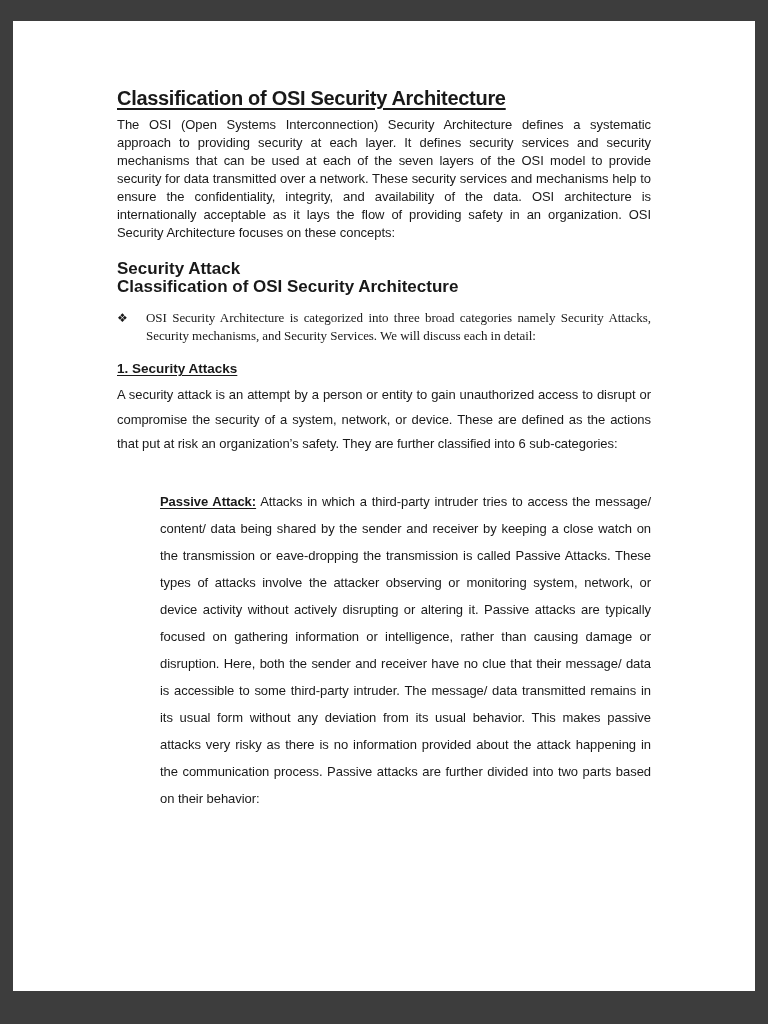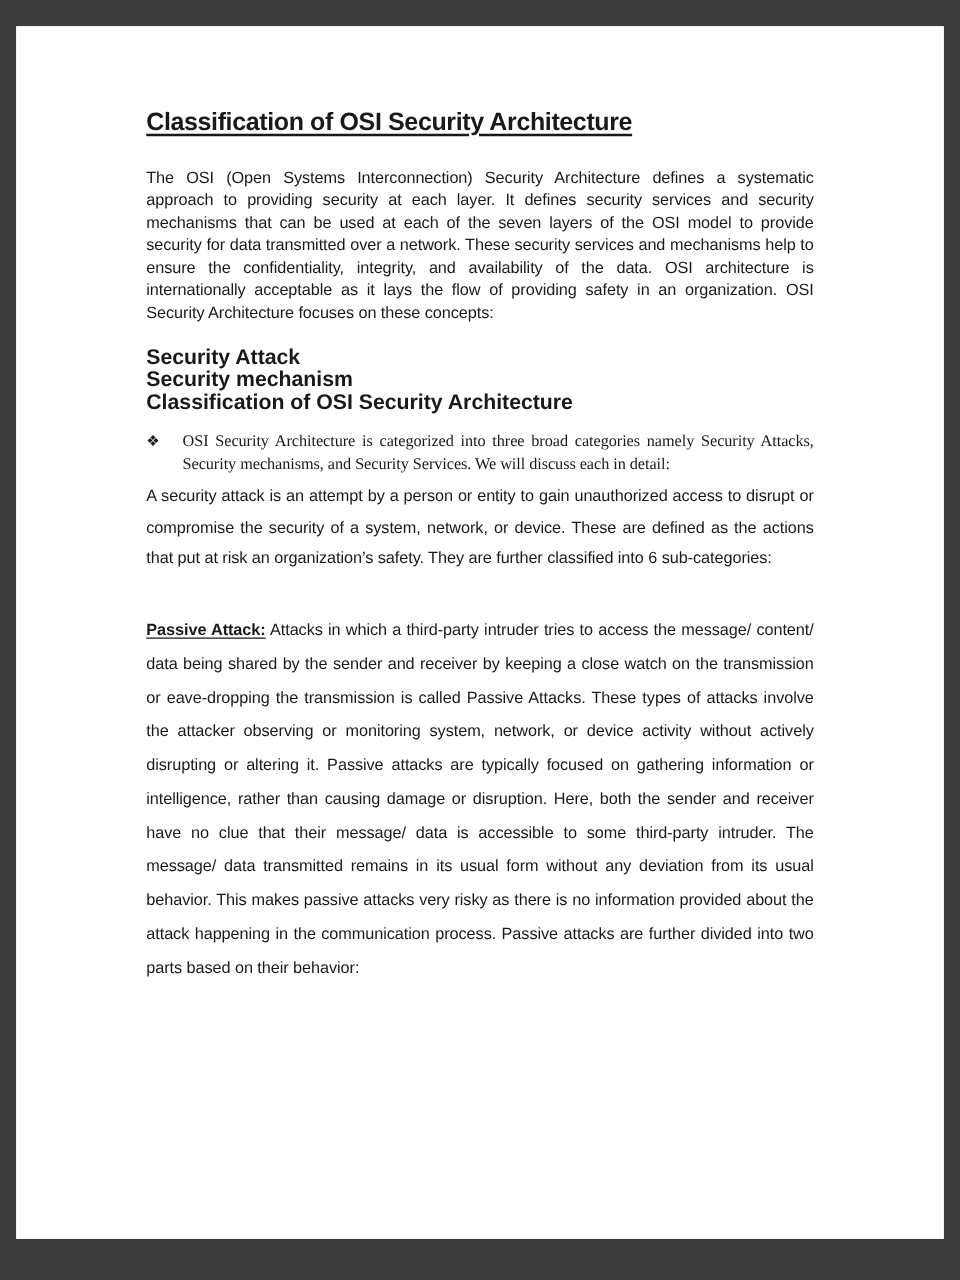--- a/index.html
+++ b/index.html
@@ -27,60 +27,60 @@
     background:var(--page-color);overflow:hidden;
   }
   .content{position:absolute;left:104px;right:104px;top:64px;}
   h1.doc-title{
     margin:0;font-size:20px;line-height:26px;font-weight:bold;
     letter-spacing:-0.3px;text-decoration:underline;
     text-decoration-thickness:2px;text-underline-offset:3px;
   }
   p{margin:0;}
   .body-text{font-size:13px;letter-spacing:-0.05px;}
-  .intro{margin-top:22px;line-height:18px;text-align:justify;}
+  .intro{margin-top:5px;line-height:18px;text-align:justify;}
   .concepts{margin-top:18px;font-weight:bold;font-size:17px;line-height:18px;}
   .bullet-row{margin-top:13px;display:flex;align-items:flex-start;}
   .bullet-marker{width:29px;flex:0 0 29px;font-size:12px;line-height:18px;}
   .bullet-text{flex:1;line-height:18px;text-align:justify;font-family:Liberation Serif, serif;}
   h2.sec-heading{
     margin:15px 0 0;font-size:13.5px;line-height:18px;font-weight:bold;
     text-decoration:underline;text-underline-offset:2px;
   }
   .sec1-body{margin-top:5px;line-height:24.5px;text-align:justify;}
-  .passive-para{margin-top:31px;line-height:27px;text-align:justify;}
+  .passive-para{margin-top:31px;line-height:27px;text-align:justify;margin-left:43px;}
   .inline-label{font-weight:bold;text-decoration:underline;text-underline-offset:2px;}
 </style>
 </head>
 <body>
 
 <div class="viewport">
   <div class="bar top"></div>
   <div class="rail left"></div>
   <div class="rail right"></div>
   <div class="bar bottom"></div>
 
   <div class="page">
     <div class="content">
 
       <h1 class="doc-title">Classification of OSI Security Architecture</h1>
 
       <p class="body-text intro">The OSI (Open Systems Interconnection) Security Architecture defines a systematic approach to providing security at each layer. It defines security services and security mechanisms that can be used at each of the seven layers of the OSI model to provide security for data transmitted over a network. These security services and mechanisms help to ensure the confidentiality, integrity, and availability of the data. OSI architecture is internationally acceptable as it lays the flow of providing safety in an organization. OSI Security Architecture focuses on these concepts:</p>
 
       <div class="concepts">
         <div>Security Attack</div>
-        <div>Security mechanism</div>
         <div>Classification of OSI Security Architecture</div>
       </div>
 
       <div class="bullet-row body-text">
         <span class="bullet-marker">❖</span>
         <p class="bullet-text">OSI Security Architecture is categorized into three broad categories namely Security Attacks, Security mechanisms, and Security Services. We will discuss each in detail:</p>
       </div>
 
+      <h2 class="sec-heading">1. Security Attacks</h2>
 
       <p class="body-text sec1-body">A security attack is an attempt by a person or entity to gain unauthorized access to disrupt or compromise the security of a system, network, or device. These are defined as the actions that put at risk an organization’s safety. They are further classified into 6 sub-categories:</p>
 
       <p class="body-text passive-para"><span class="inline-label">Passive Attack:</span><span> Attacks in which a third-party intruder tries to access the message/ content/ data being shared by the sender and receiver by keeping a close watch on the transmission or eave-dropping the transmission is called Passive Attacks. These types of attacks involve the attacker observing or monitoring system, network, or device activity without actively disrupting or altering it. Passive attacks are typically focused on gathering information or intelligence, rather than causing damage or disruption. Here, both the sender and receiver have no clue that their message/ data is accessible to some third-party intruder. The message/ data transmitted remains in its usual form without any deviation from its usual behavior. This makes passive attacks very risky as there is no information provided about the attack happening in the communication process. Passive attacks are further divided into two parts based on their behavior:</span></p>
 
     </div>
   </div>
 </div>
 
 </body></html>

